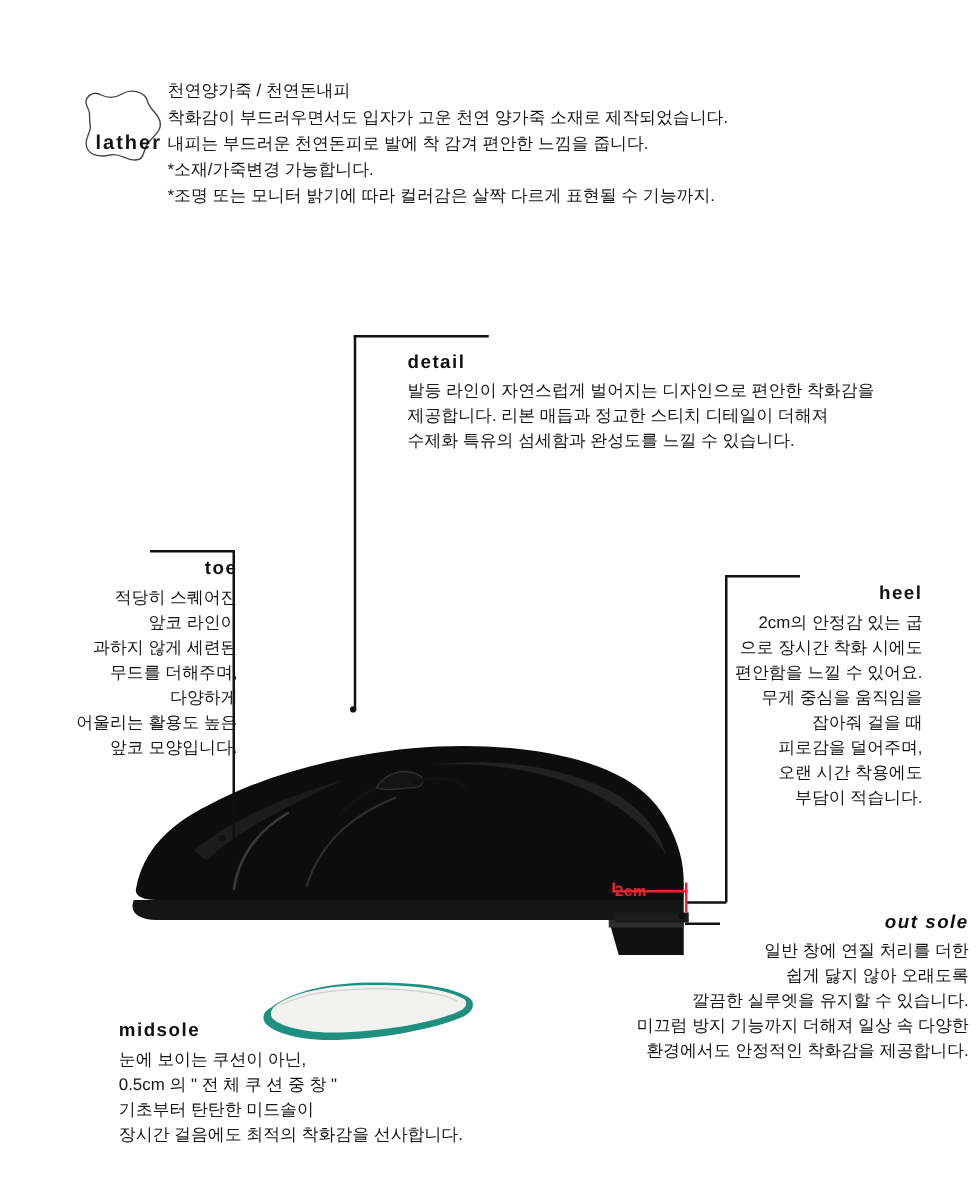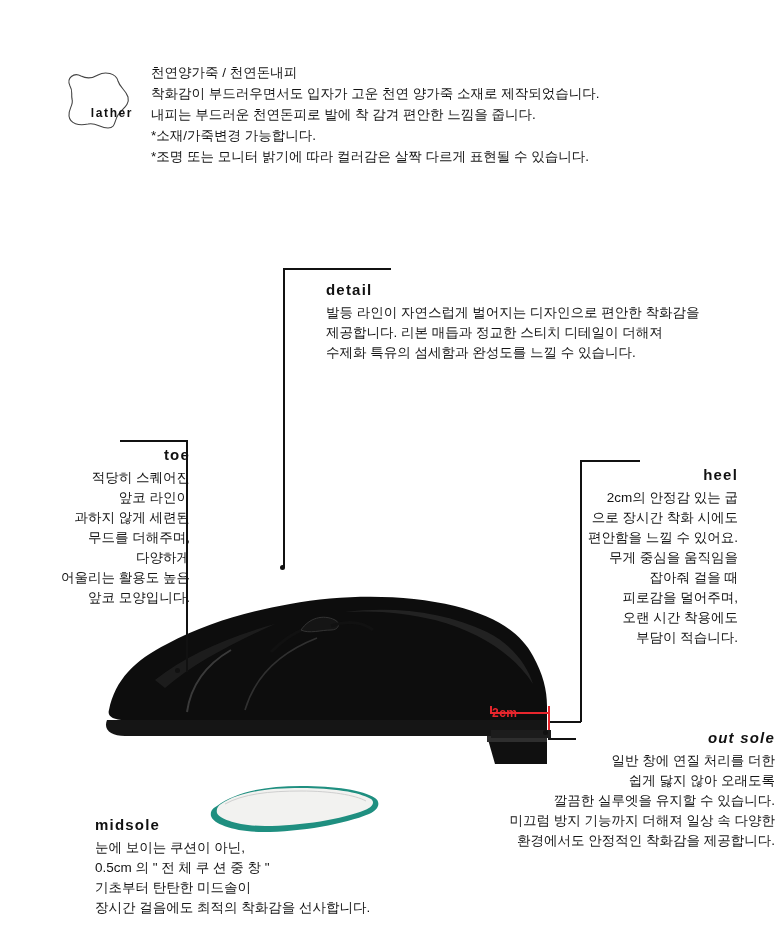--- a/index.html
+++ b/index.html
@@ -31,38 +31,37 @@
   .leather-badge {
     position: absolute;
     left: 0px;
     top: 8px;
     width: 72px;
     height: 62px;
   }
   .leather-badge svg { display: block; }
   .leather-badge .badge-label {
     position: absolute;
-    left: 16px;
+    left: 7px;
     top: 36px;
     width: 72px;
     text-align: center;
-    font-size: 12px;
+    font-size: 16px;
     font-weight: bold;
     letter-spacing: 1.6px;
     color: #111;
   }
   .leather-text {
     position: absolute;
     left: 74px;
     top: 0px;
     font-size: 13.5px;
     line-height: 21px;
     color: #141414;
     white-space: nowrap;
-    margin-left: 17px;
   }
   .leather-text .note {
     margin-top: 14px;
   }
   .leather-text .line { display: block; }
 
   
   .shoe-wrap {
     position: absolute;
     left: 95px;
@@ -144,21 +143,21 @@
       </svg>
       <div class="badge-label">lather</div>
     </div>
 
     <div class="leather-text">
       <span class="line">천연양가죽 / 천연돈내피</span>
       <span class="line">착화감이 부드러우면서도 입자가 고운 천연 양가죽 소재로 제작되었습니다.</span>
       <span class="line">내피는 부드러운 천연돈피로 발에 착 감겨 편안한 느낌을 줍니다.</span>
       <span class="note">
         <span class="line">*소재/가죽변경 가능합니다.</span>
-        <span class="line">*조명 또는 모니터 밝기에 따라 컬러감은 살짝 다르게 표현될 수 있습니다.</span>
+        <span class="line">*조명 또는 모니터 밝기에 따라 컬러감은 살짝 다르게 표현될 수 기능까지.</span>
       </span>
     </div>
   </div>
 
   <div class="shoe-wrap">
     <svg width="560" height="230" viewBox="0 0 560 230" aria-hidden="true">
 
       <path d="M14 150
                C20 120, 40 100, 72 84
                C110 64, 150 52, 195 44

